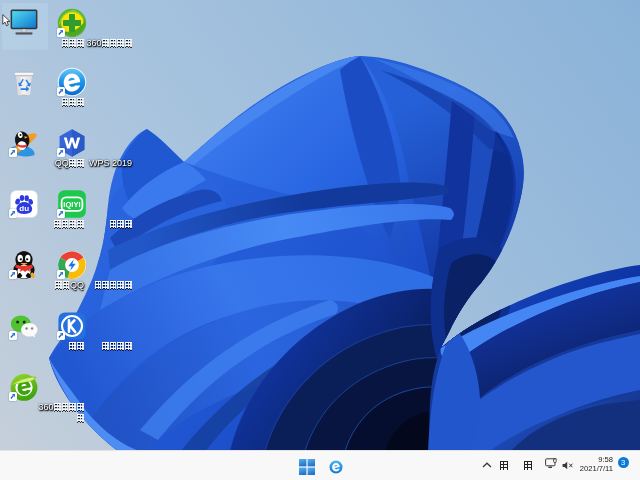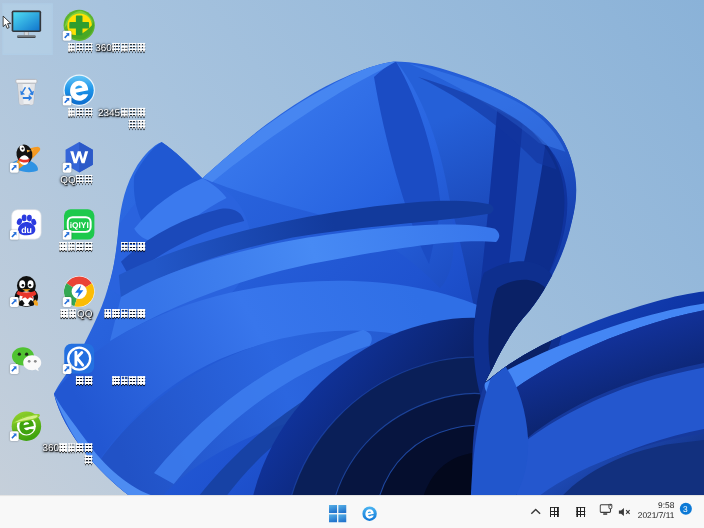--- a/index.html
+++ b/index.html
@@ -189,21 +189,20 @@
 </svg>
     </div>
 <div class="sc" style="left:56.5px;top:87px;">
       <svg width="7" height="7" viewBox="0 0 7 7">
         <g fill="#1f6bd8">
           <polygon points="2.9,1.2 6,1 5.9,4.1"></polygon>
           <polygon points="1.3,4.9 4,2.1 5,3.1 2.3,5.9"></polygon>
         </g>
       </svg>
     </div>
-<div class="lbl" style="left:12px;top:97px;width:120px;">2345<span class="cj"></span><span class="cj"></span><span class="cj"></span><br><span class="cj"></span><span class="cj"></span></div>
 <div class="icon" style="left:8px;top:128px;width:32px;height:30px;">
       <svg width="32" height="30" viewBox="0 0 32 30">
 <path d="M2,21 C6.5,16.8 13.5,16 19,18.2 C24.5,20.4 27.5,24.2 26.3,27 C21.5,29.2 13.5,28.9 8,26.4 C4,24.6 2,22.5 2,21 Z" fill="#2f93e4"></path>
 <path d="M4.6,20.4 C8.2,18 13.6,17.8 17.6,19.5 C15,19.2 11,19.6 8.2,21.2 C6.2,22.3 5,23.6 5.2,24.8 C4.2,23.2 4.1,21.6 4.6,20.4 Z" fill="#9fd3f6"></path>
 <path d="M5.5,24.5 C9,12 17,5.6 26.5,5.3 C28.5,5.8 29.2,7.5 28,9 C22.5,15.8 14.5,21.5 8.5,25.8 Z" fill="#f59a23"></path>
 <path d="M8.2,21.8 C11.2,14.2 16.8,9.2 23.2,7.6 C18.6,10.8 13.4,16 10.2,20.4 Z" fill="#fbb84e"></path>
 <ellipse cx="14.2" cy="12.2" rx="7.2" ry="8.8" fill="#141414" transform="rotate(-10 14.2 12.2)"></ellipse>
 <ellipse cx="14" cy="17.6" rx="4.4" ry="4.4" fill="#ffffff" transform="rotate(-10 14 17.6)"></ellipse>
 <ellipse cx="12.2" cy="7" rx="2.3" ry="3" fill="#ffffff" transform="rotate(-14 12.2 7)"></ellipse>
 <circle cx="12.5" cy="7.1" r="1" fill="#111"></circle>
@@ -228,20 +227,21 @@
 </svg>
     </div>
 <div class="sc" style="left:56.5px;top:148px;">
       <svg width="7" height="7" viewBox="0 0 7 7">
         <g fill="#1f6bd8">
           <polygon points="2.9,1.2 6,1 5.9,4.1"></polygon>
           <polygon points="1.3,4.9 4,2.1 5,3.1 2.3,5.9"></polygon>
         </g>
       </svg>
     </div>
+<div class="lbl" style="left:12px;top:158px;width:120px;">WPS 2019</div>
 <div class="icon" style="left:9px;top:189px;width:30px;height:30px;">
       <svg width="30" height="30" viewBox="0 0 30 30">
 <rect x="1.6" y="1.6" width="26.8" height="26.8" rx="5.5" fill="#ffffff" stroke="#dcdfe3" stroke-width="0.6"></rect>
 <g fill="#2b3be0" transform="translate(15,15) scale(0.88) translate(-15,-15)">
 <ellipse cx="7.8" cy="12.2" rx="2.6" ry="3.5" transform="rotate(20 7.8 12.2)"></ellipse>
 <ellipse cx="12.7" cy="8.3" rx="2.5" ry="3.4"></ellipse>
 <ellipse cx="18.1" cy="8.5" rx="2.5" ry="3.4"></ellipse>
 <ellipse cx="22.6" cy="12.5" rx="2.5" ry="3.3" transform="rotate(-20 22.6 12.5)"></ellipse>
 <path d="M15.2,12.6 C18.8,12.6 22.2,14.8 23.7,18 C25,21 23.8,24.1 20.9,25.3 C17.3,26.6 13.2,26.6 9.8,25.4 C6.8,24.2 5.6,21.2 6.8,18.2 C8.3,14.9 11.6,12.6 15.2,12.6 Z"></path>
 </g>

